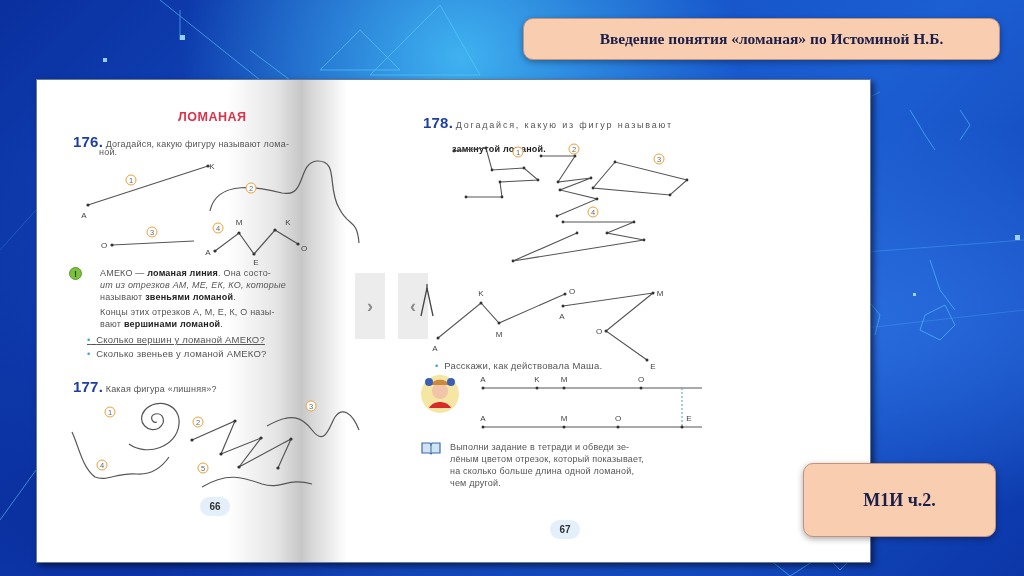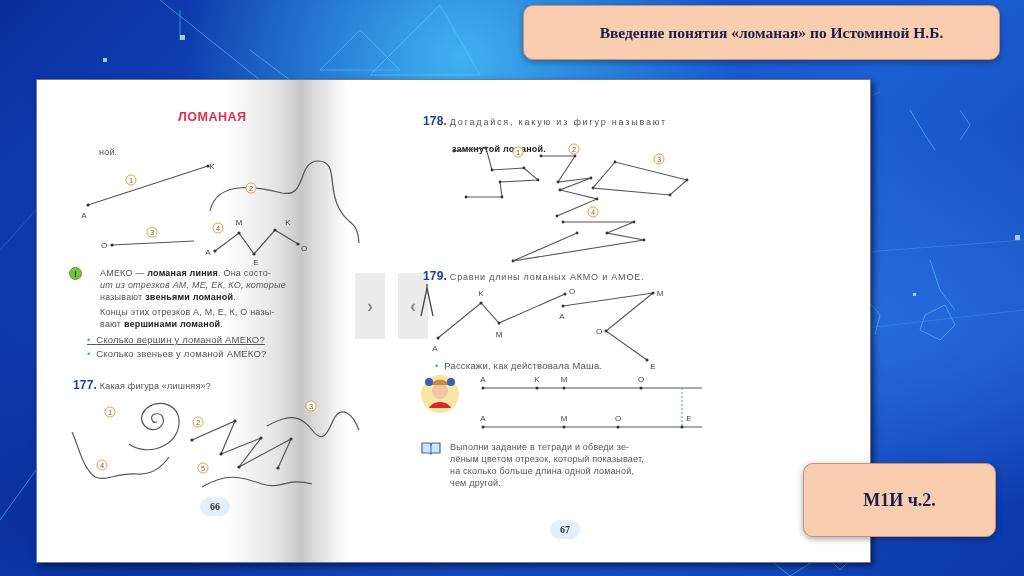--- a/index.html
+++ b/index.html
@@ -20,46 +20,46 @@
     position: absolute;
     background: #f8cdb0;
     border: 1.5px solid #c6927a;
     border-radius: 10px;
     box-shadow: 0 2px 6px rgba(0,0,0,0.35);
     display: flex; align-items: center; justify-content: center;
     color: #1a1f4a;
     font-family: "Liberation Serif", serif;
     font-weight: bold;
   }
-  .banner-title { left: 523px; top: 5px; width: 477px; height: 55px; font-size: 15.5px; padding-left: 20px; }
+  .banner-title { left: 523px; top: 18px; width: 477px; height: 42px; font-size: 15.5px; padding-left: 20px; }
   .banner-badge { left: 803px; top: 463px; width: 193px; height: 74px; font-size: 18px; }
 
   
   .book {
     position: absolute; left: 36px; top: 79px; width: 835px; height: 484px;
     background: #fff;
     box-shadow: 3px 3px 6px rgba(0,0,20,0.55);
     border: 1px solid #6a7a99;
   }
   .spine {
     position: absolute; top: 0; bottom: 0; left: 190px; width: 120px;
     background: linear-gradient(90deg, rgba(255,255,255,0) 0%, #e6e6e6 40%, #c7c7c7 62%, #d9d9d9 72%, rgba(255,255,255,0) 100%);
   }
   .page { position: absolute; top: 0; bottom: 0; }
   .page-left { left: 0; width: 340px; }
   .page-right { left: 360px; width: 354px; }
 
   .t { position: absolute; font-size: 9px; color: #555; letter-spacing: 0.2px; white-space: nowrap; }
-  .num { color: #1e3fa0; font-weight: bold; font-size: 12px; }
+  .num { color: #1e3fa0; font-weight: bold; font-size: 15px; }
   .b { font-weight: bold; color: #222; margin-top: 16px; }
   .heading-red { position: absolute; color: #e0304a; font-weight: bold; font-size: 12.5px; letter-spacing: 0.5px; }
   .page-no {
     position: absolute; width: 30px; height: 19px; border-radius: 10px;
     background: #e3f0fb; color: #333; font-size: 10px; font-weight: bold;
-    display: flex; align-items: center; justify-content: center; font-family: Liberation Serif, serif;
+    display: flex; align-items: center; justify-content: center;
   }
   .nav-arrow {
     position: absolute; width: 30px; height: 66px; background: rgba(200,200,200,0.35);
     display: flex; align-items: center; justify-content: center;
     color: #8a8a8a; font-size: 18px; font-weight: bold; cursor: pointer;
   }
   .bullet { color: #3aa7d8; }
   .info-badge {
     position: absolute; width: 13px; height: 13px; border-radius: 50%;
     background: #7bc142; border: 1px solid #5a9a2a;
@@ -106,20 +106,24 @@
 <div class="banner banner-title">
   <span>Введение понятия «ломаная» по Истоминой Н.Б.</span>
 </div>
 
 <div class="book">
   <div class="spine"></div>
 
   <div class="page page-left">
     <div class="heading-red" style="left:141px; top:30px;">ЛОМАНАЯ</div>
 
+    <div class="t" style="left:36px; top:53px;">
+      <span class="num">176.</span>
+      <span>Догадайся, какую фигуру называют лома-</span>
+    </div>
     <div class="t" style="left:62px; top:67px;">ной.</div>
 
     <svg class="fig" style="left:40px; top:78px;" width="290" height="105">
       <g stroke="#555" stroke-width="1.2" fill="none">
         <line x1="11" y1="47" x2="131" y2="8"></line>
         <path d="M133,53 C140,20 185,30 205,35 C230,40 220,5 240,3 C262,2 250,30 262,50 C272,70 280,60 282,85"></path>
         <line x1="35" y1="87" x2="117" y2="83"></line>
         <polyline points="138,93 162,75 177,96 198,72 221,86"></polyline>
       </g>
       <g fill="#333">
@@ -270,24 +274,20 @@
           <circle cx="156" cy="72" r="5"></circle>
       </g>
       <g class="circ-num" text-anchor="middle">
         <text x="81" y="15">1</text>
         <text x="137" y="12">2</text>
         <text x="222" y="22">3</text>
         <text x="156" y="75">4</text>
       </g>
     </svg>
 
-    <div class="t" style="left:26px; top:189px;">
-      <span class="num">179.</span>
-      <span style="letter-spacing:0.8px;">Сравни длины ломаных АКМО и АМОЕ.</span>
-    </div>
 
     <svg class="fig" style="left:18px; top:200px;" width="300" height="90">
       <g stroke="#444" stroke-width="1.3" fill="none">
 
         <polyline points="6,36 12,8 18,36"></polyline>
         <line x1="12" y1="4" x2="12" y2="9"></line>
       </g>
       <g stroke="#555" stroke-width="1.1" fill="none">
         <polyline points="23,58 66,23 84,43 150,14"></polyline>
         <polyline points="148,26 238,13 191,51 232,80"></polyline>

